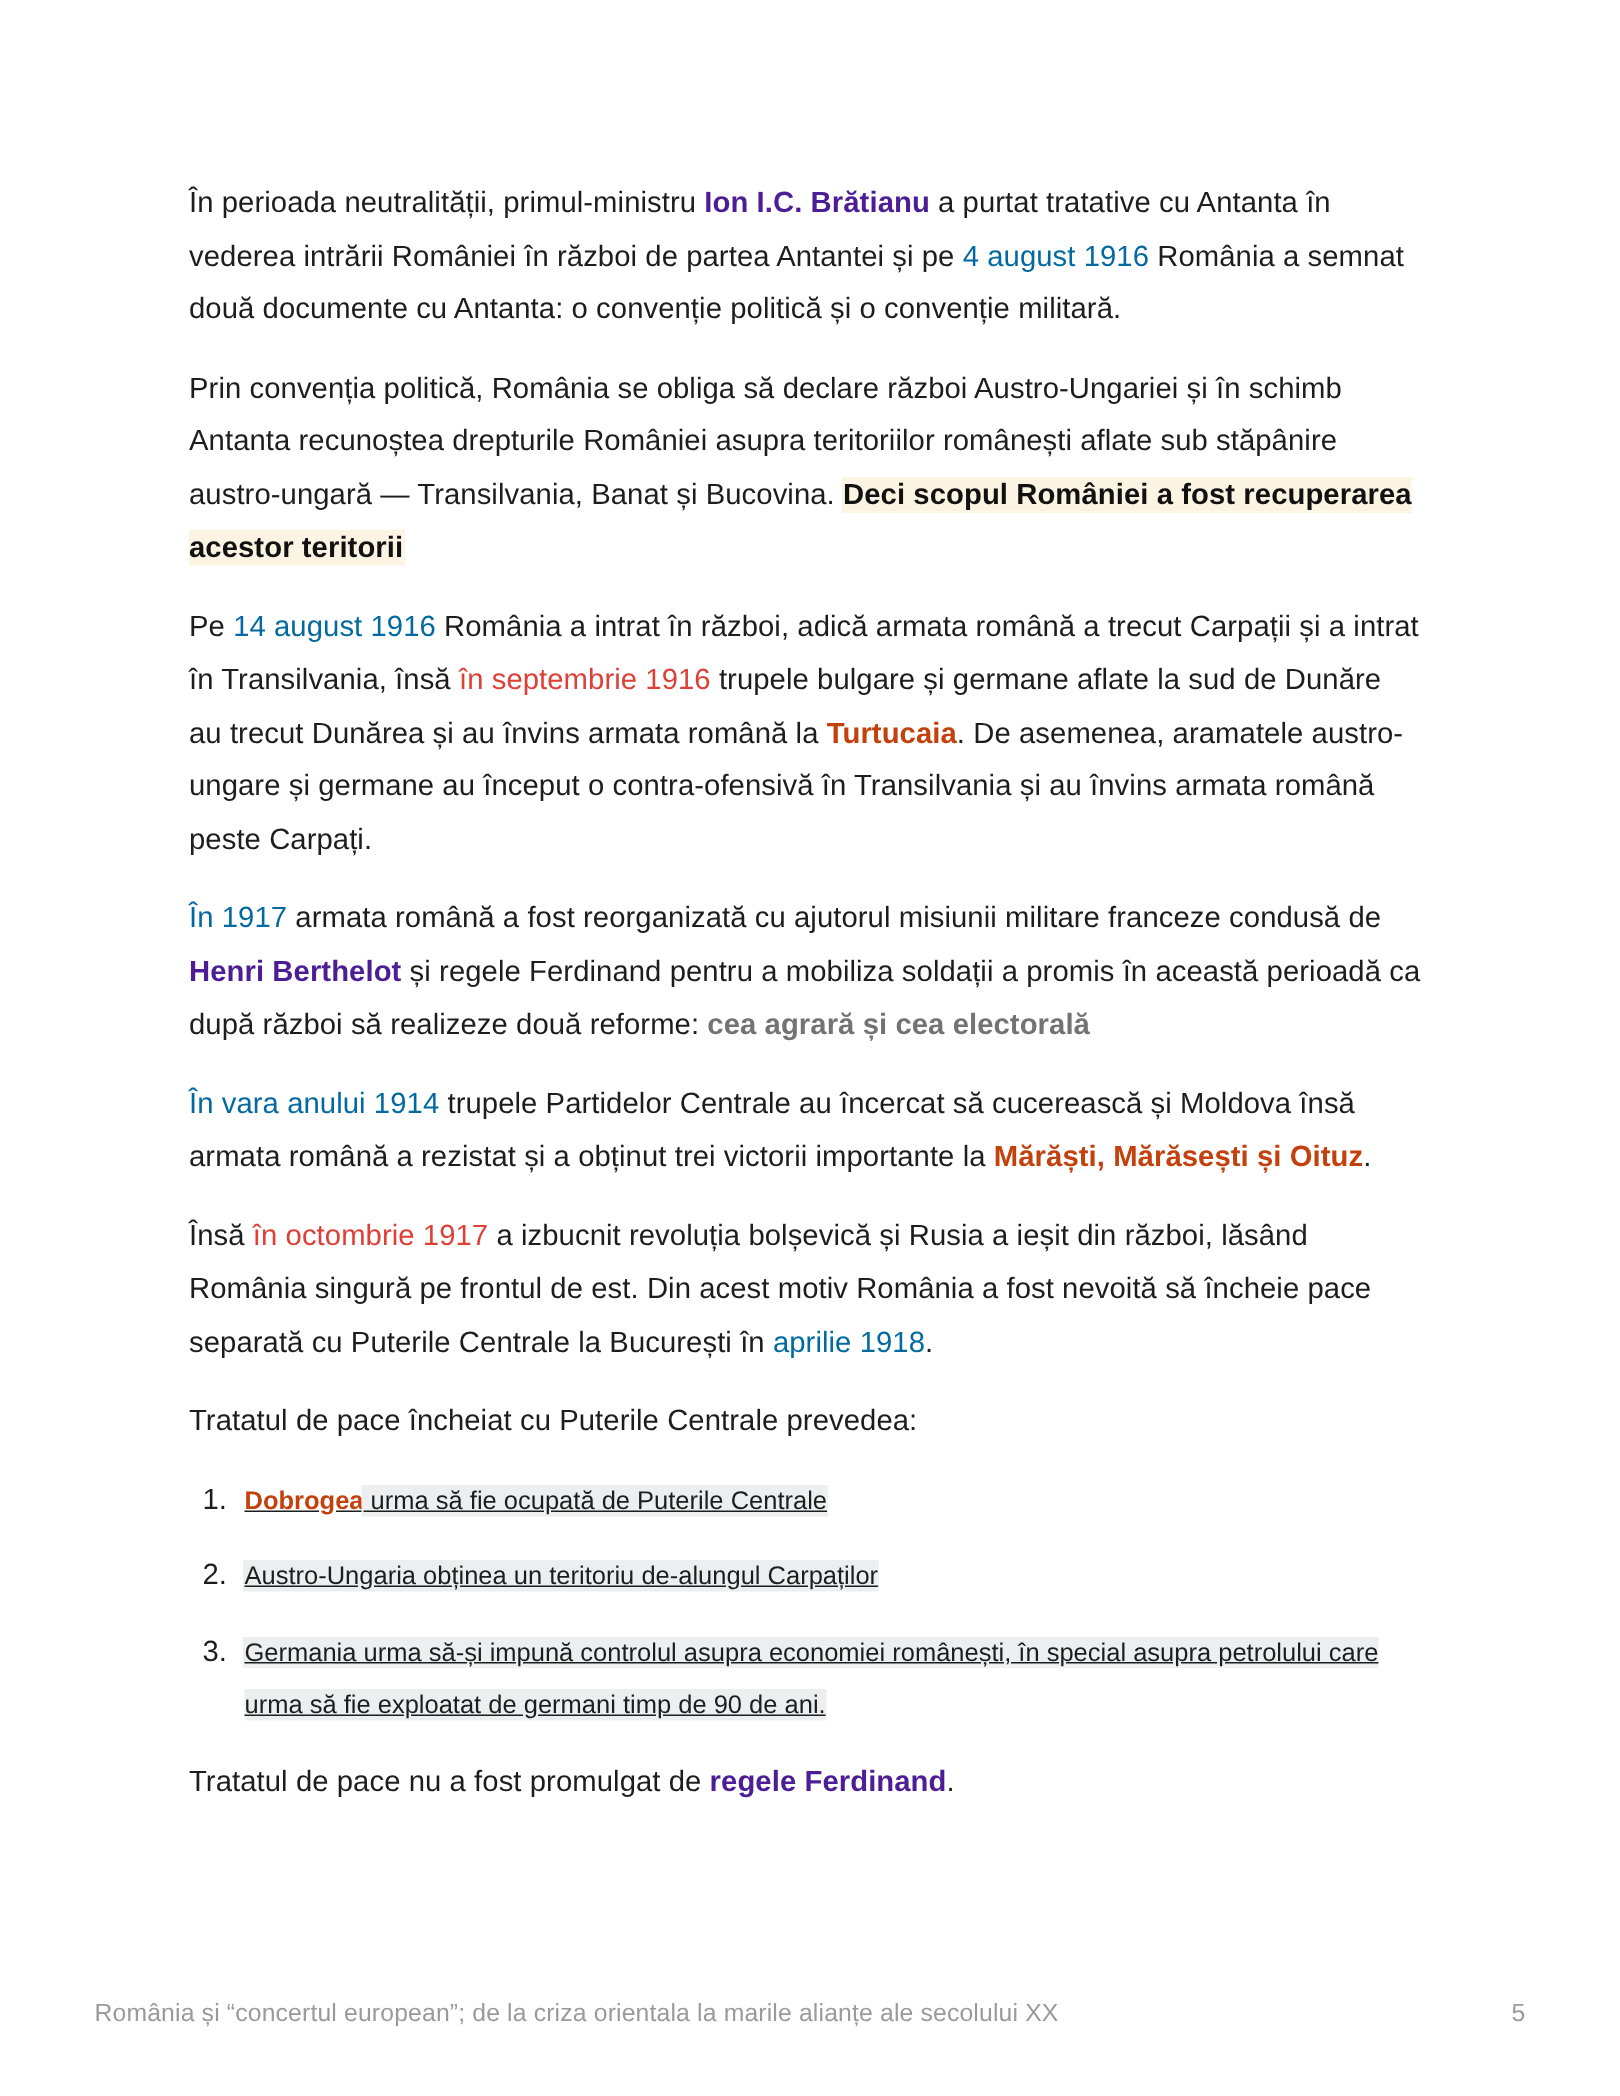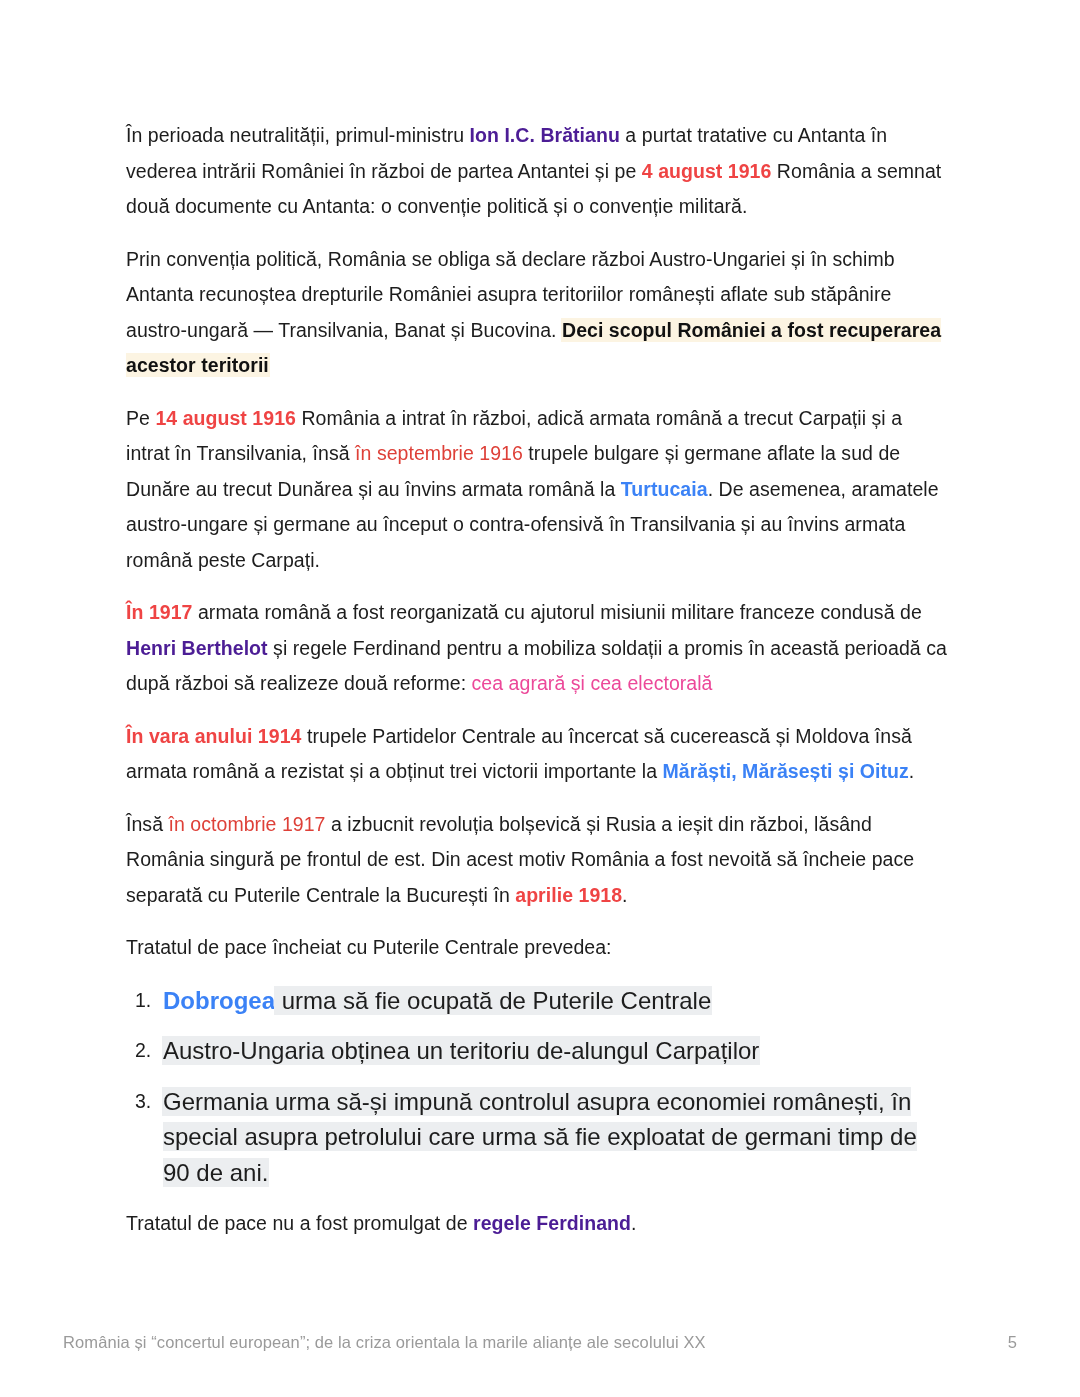--- a/index.html
+++ b/index.html
@@ -33,59 +33,60 @@
     font-size: 19.5px;
     line-height: 35.5px;
     letter-spacing: 0.05px;
     color: #1d1d1d;
     text-align: left;
   }
   p.para:last-of-type { margin-bottom: 0; }
 
   
   .red-muted {
-    color: #ef4444;
-    font-weight: bold;
+    color: #0369a1;
+    font-weight: normal;
   }
   .red-bright {
     color: #de4038;
     font-weight: normal;
   }
   .blue {
     color: #4c1d95;
     font-weight: bold;
   }
   .green {
-    color: #3b82f6;
+    color: #c2410c;
     font-weight: bold;
   }
   .bold-hl {
     font-weight: bold;
     color: #111111;
     background: #fcf4e2;
     box-shadow: 0 0 0 1px #fcf4e2;
   }
   .bold-plain {
-    font-weight: normal;
-    color: #ec4899;
+    font-weight: bold;
+    color: #737373;
   }
 
   ol.list {
     margin: 7px 0 16px 0;
     padding: 0;
     list-style: none;
     counter-reset: item;
   }
   ol.list > li {
     position: relative;
-    font-size: 24px;
+    font-size: 17px;
     line-height: 35.5px;
     color: #1d1d1d;
     padding-left: 37px;
     margin-bottom: 15px;
+    text-decoration: underline;
   }
   ol.list > li:last-child { margin-bottom: 16px; }
   ol.list > li::before {
     counter-increment: item;
     content: counter(item) ".";
     position: absolute;
     left: 9px;
     top: 0;
     color: #1d1d1d;
     font-size: 19.5px;

